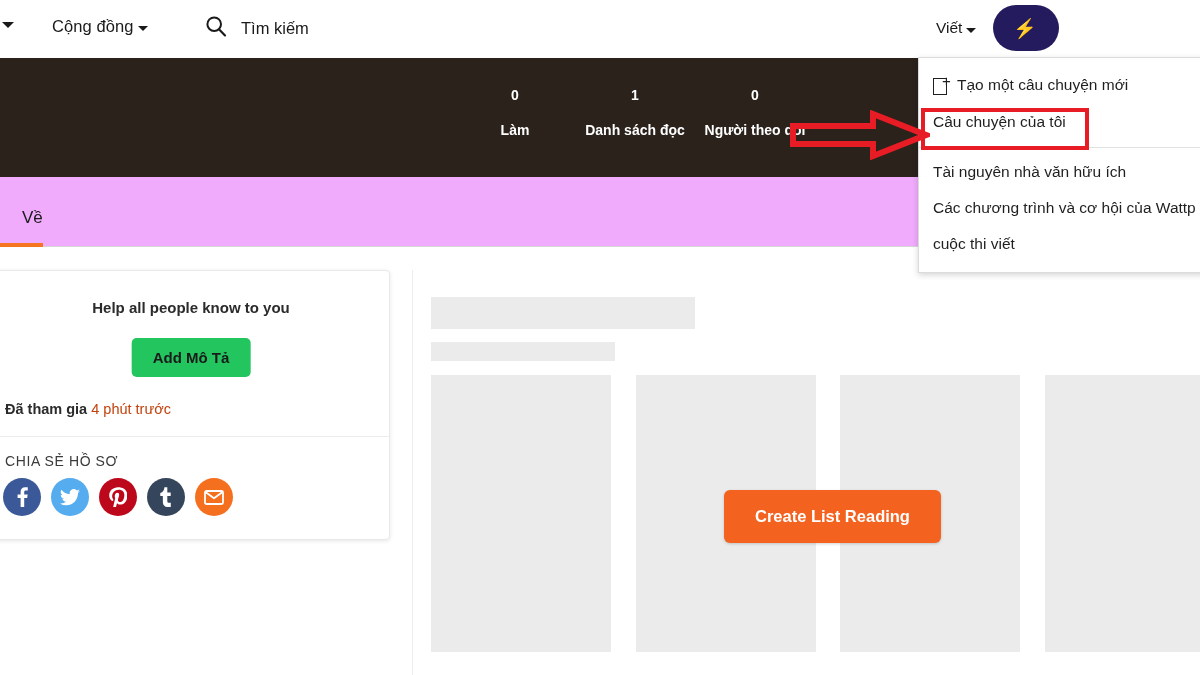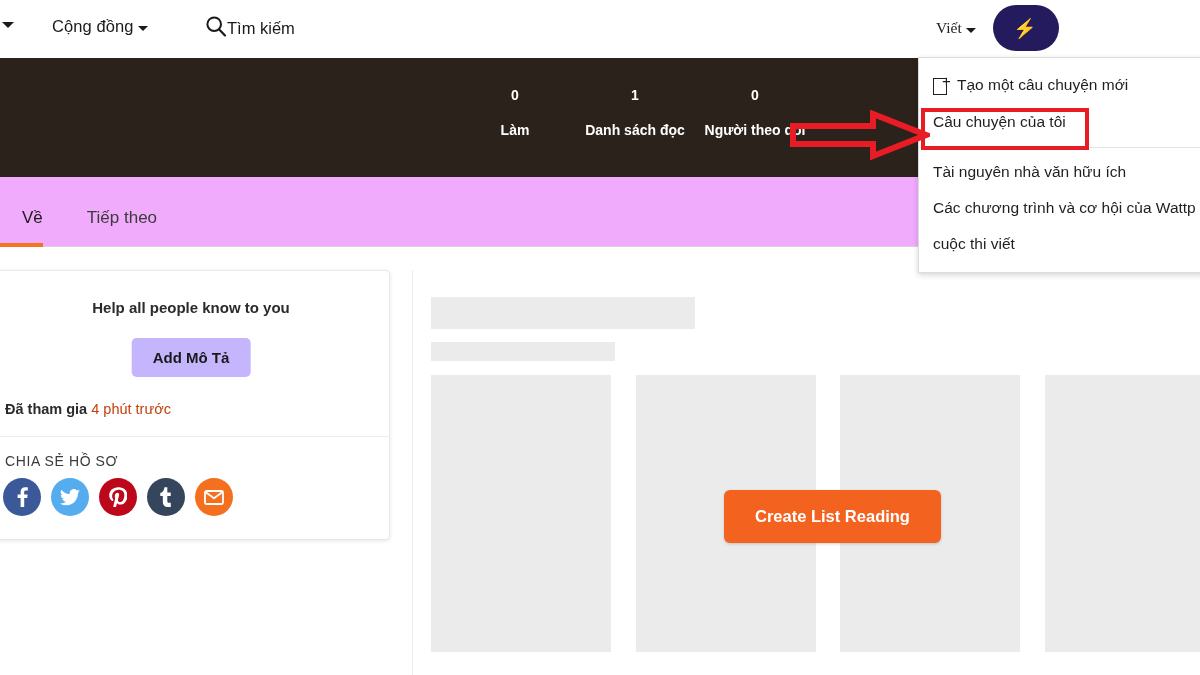--- a/index.html
+++ b/index.html
@@ -31,28 +31,28 @@
   }
   .caret-sm {
     display: inline-block; width: 0; height: 0;
     border-left: 5px solid transparent;
     border-right: 5px solid transparent;
     border-top: 5px solid #1a1a1a;
     margin-top: 4px;
   }
   .hdr-search {
     position: absolute; left: 205px; top: 15px;
-    display: flex; align-items: center; cursor: pointer;
+    display: flex; align-items: center; gap: 14px; cursor: pointer;
   }
   .hdr-search .slabel { font-size: 16.5px; color: #1a1a1a; }
 
   .hdr-write {
     position: absolute; left: 936px; top: 19px;
     font-size: 15.5px; color: #1a1a1a; display: flex; align-items: center;
-    gap: 4px; cursor: pointer; font-family: Liberation Serif, serif;
+    gap: 4px; cursor: pointer;
   }
   .hdr-premium {
     position: absolute; left: 993px; top: 5px;
     height: 46px; padding: 0 22px 0 20px;
     background: #241A5E; color: #fff;
     border-radius: 23px; border: none;
     display: flex; align-items: center; gap: 11px;
     font-size: 16px; font-weight: bold; cursor: pointer;
     letter-spacing: .2px;
   }
@@ -92,21 +92,21 @@
     position: absolute; left: -8px; top: 270px; width: 398px; height: 270px;
     background: #fff; border: 1px solid #e9e9e9; border-radius: 4px;
     box-shadow: 0 1px 4px rgba(0,0,0,.10);
   }
   .lc-help {
     position: absolute; top: 28px; left: 0; width: 100%;
     text-align: center; font-size: 15px; font-weight: bold; color: #2b2b2b;
   }
   .btn-add-desc {
     position: absolute; top: 67px; left: 50%; transform: translateX(-50%);
-    background: #c4b5fd; color: #1a1a1a; border: none; border-radius: 5px;
+    background: #22c55e; color: #1a1a1a; border: none; border-radius: 5px;
     padding: 11px 21px; font-size: 15px; font-weight: bold; cursor: pointer;
   }
   .lc-joined {
     position: absolute; top: 130px; left: 12px;
     font-size: 14.5px; color: #2b2b2b;
   }
   .lc-joined b { font-weight: bold; }
   .lc-joined span { color: #c2410c; }
   .lc-divider {
     position: absolute; left: 0; right: 0; top: 165px; height: 1px; background: #ececec;
@@ -225,23 +225,20 @@
         <div class="lbl">Người theo dõi</div>
       </div>
     </div>
   </div>
 
   <div class="tabs">
     <div class="tabrow">
       <div class="tab active">
         <span>Về</span>
       </div>
-      <div class="tab">
-        <span>Tiếp theo</span>
-      </div>
     </div>
   </div>
 
   <div class="left-card">
     <div class="lc-help">Help all people know to you</div>
     <button class="btn-add-desc">Add Mô Tả</button>
     <div class="lc-joined">
       <b>Đã tham gia</b>
       <span>4 phút trước</span>
     </div>

